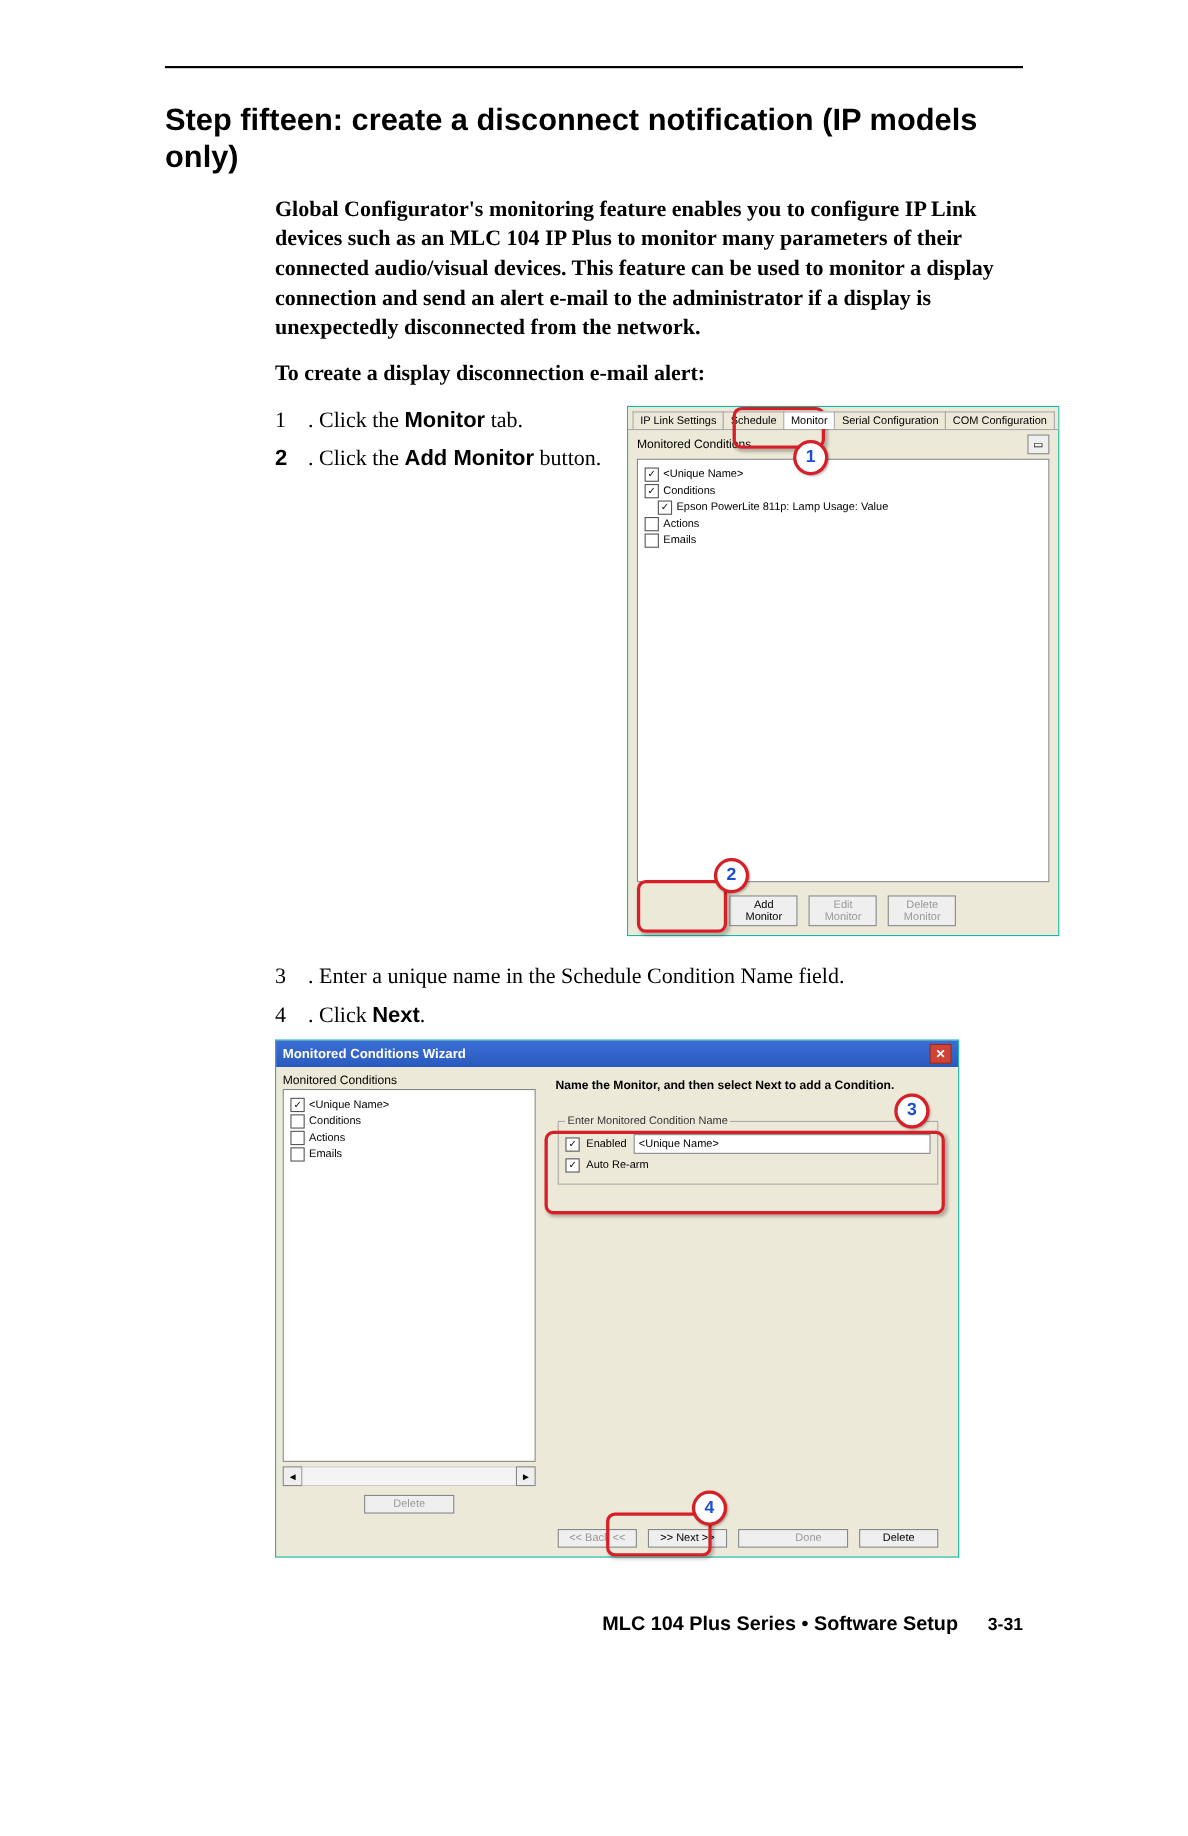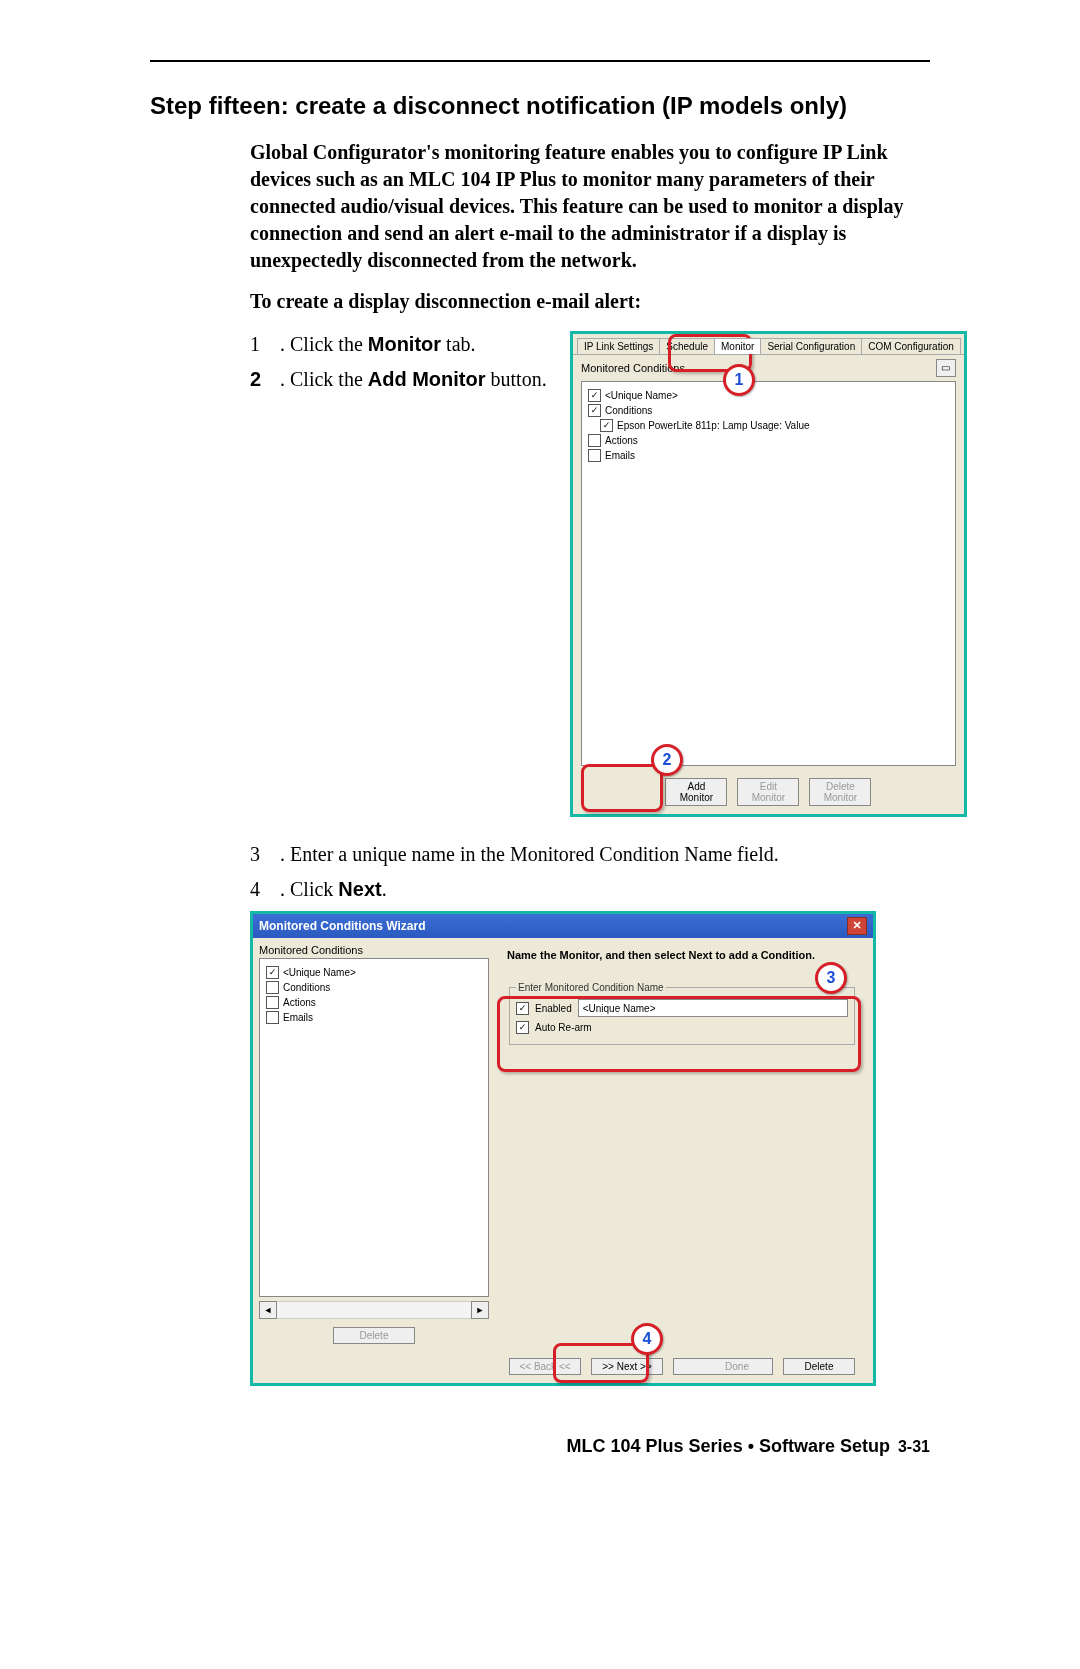--- a/index.html
+++ b/index.html
@@ -15,21 +15,21 @@
     padding: 60px 150px 40px 150px;
     position: relative;
   }
   .top-rule {
     border-top: 2px solid #000;
     margin-bottom: 30px;
   }
   h2.step-title {
     font-family: Arial, Helvetica, sans-serif;
     font-weight: 900;
-    font-size: 24px;
+    font-size: 28px;
     margin: 0 0 18px 0;
     line-height: 1.2;
   }
   .intro {
     margin-left: 100px;
     line-height: 1.35;
     margin-bottom: 16px;
   }
   .intro p { margin: 0 0 14px 0; font-weight: bold; }
   .two-col {
@@ -50,21 +50,21 @@
     display: flex;
     gap: 8px;
     margin-bottom: 8px;
     line-height: 1.35;
   }
   ol.steps li .num { min-width: 22px; }
   .bold { font-family: Arial, Helvetica, sans-serif; font-weight: 900; }
   
   .shot {
     background: #ece9d8;
-    border: 3px solid #14b8a6;
+    border: 1px solid #14b8a6;
     font-family: Tahoma, Arial, sans-serif;
     font-size: 11px;
     color: #000;
     position: relative;
   }
   .shot1 {
     flex: 1;
     height: 480px;
     display: flex;
     flex-direction: column;
@@ -194,21 +194,21 @@
   .scrollbar {
     display:flex;align-items:center;gap:0;margin-top:4px;
   }
   .sb-btn { width:16px;height:16px;border:1px solid #888;background:#efefef;display:flex;align-items:center;justify-content:center;font-size:9px;}
   .sb-track { flex:1;height:16px;border-top:1px solid #ccc;border-bottom:1px solid #ccc;background:#f4f4f4;}
   .steps-lower {
     margin-left:100px;
     margin-top:6px;
   }
   .footer {
-    display:flex;justify-content:flex-end;align-items:baseline;gap:8px;
+    display:flex;justify-content:flex-end;align-items:baseline;gap:27px;
     margin-top:50px;
     font-family: Arial, Helvetica, sans-serif;
   }
   .footer .title { font-weight:700; font-size:18px; }
   .footer .pageno { font-weight:700; font-size:16px; }
 </style>
 </head>
 <body>
 
 <div class="page">
@@ -287,21 +287,21 @@
 
       <div class="callout" style="bottom:2px;left:8px;width:76px;height:42px;"></div>
       <div class="badge" style="bottom:38px;left:78px;">2</div>
     </div>
   </div>
 
   <div class="steps-lower">
     <ol class="steps">
       <li>
         <span class="num">3</span>
-        <span>. Enter a unique name in the Monitored Condition Name field.</span>
+        <span>. Enter a unique name in the Schedule Condition Name field.</span>
       </li>
       <li>
         <span class="num">4</span>
         <span>
           <span>. Click </span><span class="bold">Next</span><span>.</span>
         </span>
       </li>
     </ol>
   </div>
 

